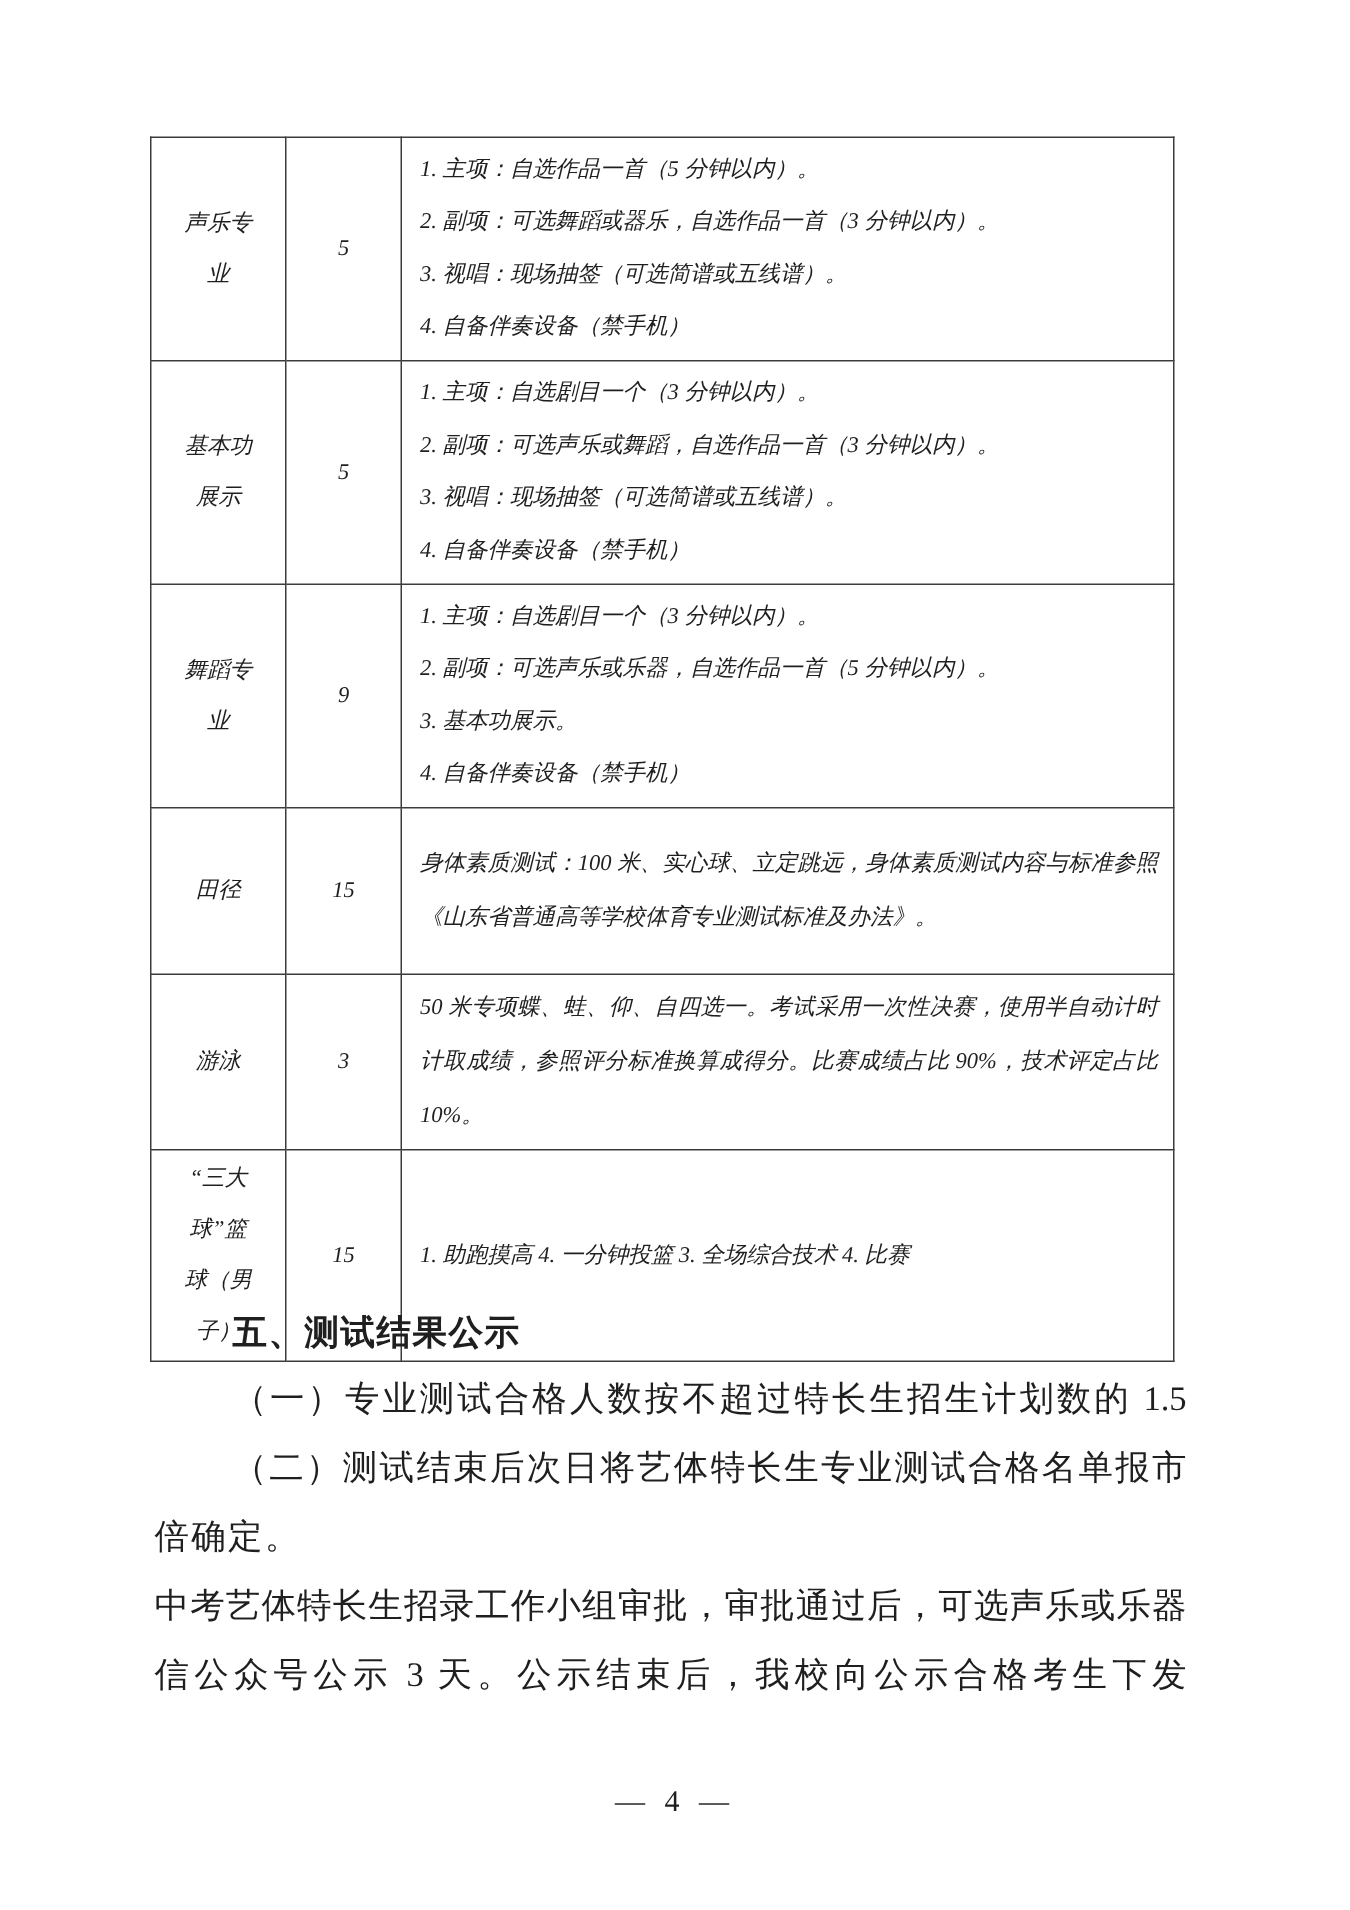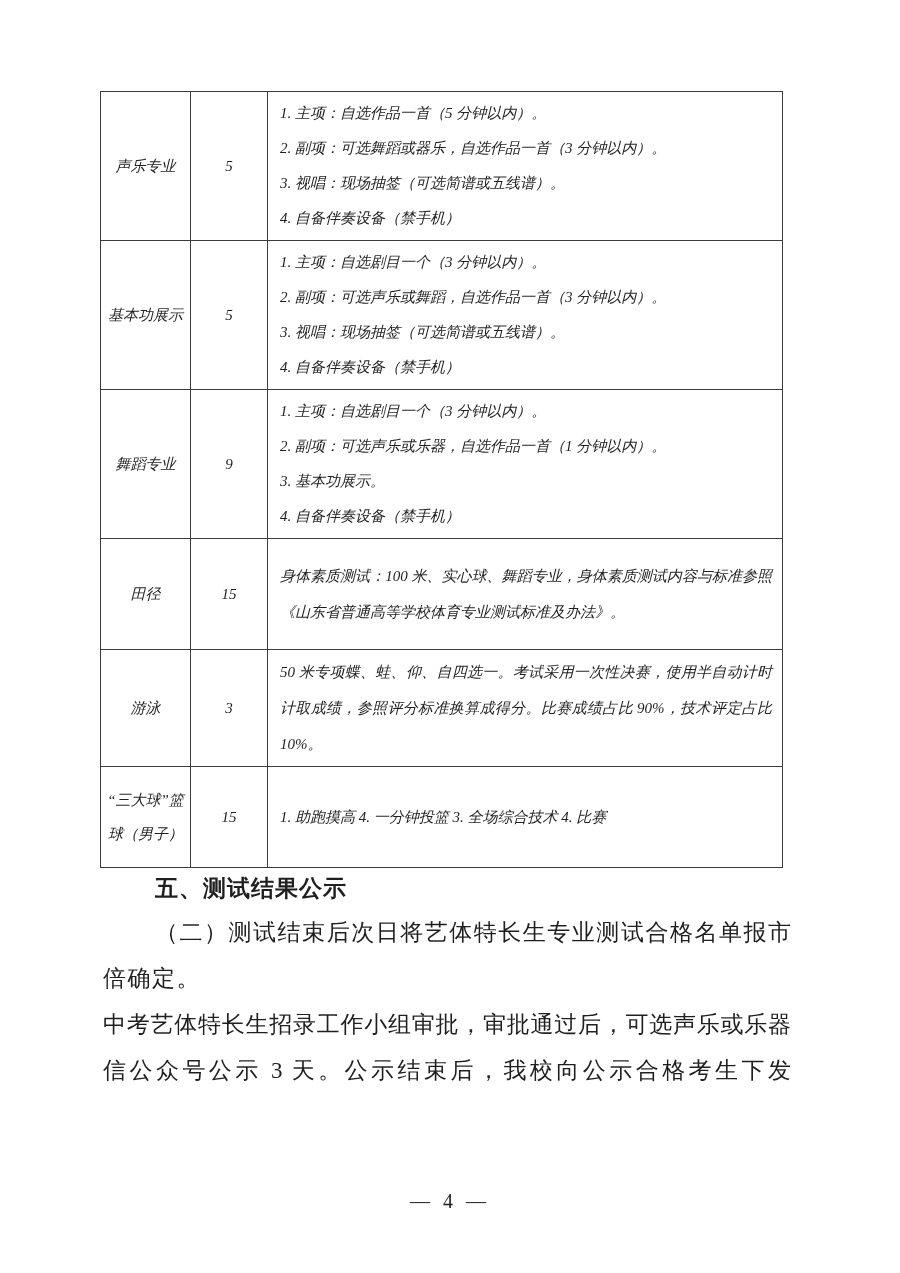--- a/index.html
+++ b/index.html
@@ -33,21 +33,21 @@
     padding: 2px 4px;
     font-style: italic;
   }
   .col-cat   { width: 90px;  }
   .col-quota { width: 77px;  }
   .col-items { width: 515px; }
 
   td.cat-cell {
     text-align: center;
     line-height: 34px;
-    padding: 2px 0;
+    padding: 2px 20px;
   }
   td.quota-cell {
     text-align: center;
     line-height: 24px;
   }
   td.items-cell {
     text-align: left;
     padding: 4px 10px 4px 12px;
   }
   .items-cell .item-line {
@@ -145,30 +145,30 @@
           <div class="item-line">2. 副项：可选声乐或舞蹈，自选作品一首（3 分钟以内）。</div>
           <div class="item-line">3. 视唱：现场抽签（可选简谱或五线谱）。</div>
           <div class="item-line">4. 自备伴奏设备（禁手机）</div>
         </td>
       </tr>
       <tr class="r3">
         <td class="cat-cell">舞蹈专业</td>
         <td class="quota-cell">9</td>
         <td class="items-cell">
           <div class="item-line">1. 主项：自选剧目一个（3 分钟以内）。</div>
-          <div class="item-line">2. 副项：可选声乐或乐器，自选作品一首（1 分钟以内）。</div>
+          <div class="item-line">2. 副项：可选声乐或乐器，自选作品一首（5 分钟以内）。</div>
           <div class="item-line">3. 基本功展示。</div>
           <div class="item-line">4. 自备伴奏设备（禁手机）</div>
         </td>
       </tr>
       <tr class="r4">
         <td class="cat-cell">田径</td>
         <td class="quota-cell">15</td>
         <td class="items-cell">
-          <div class="item-wrap">身体素质测试：100 米、实心球、舞蹈专业，身体素质测试内容与标准参照《山东省普通高等学校体育专业测试标准及办法》。</div>
+          <div class="item-wrap">身体素质测试：100 米、实心球、立定跳远，身体素质测试内容与标准参照《山东省普通高等学校体育专业测试标准及办法》。</div>
         </td>
       </tr>
       <tr class="r5">
         <td class="cat-cell">游泳</td>
         <td class="quota-cell">3</td>
         <td class="items-cell">
           <div class="item-wrap">50 米专项蝶、蛙、仰、自四选一。考试采用一次性决赛，使用半自动计时计取成绩，参照评分标准换算成得分。比赛成绩占比 90%，技术评定占比 10%。</div>
         </td>
       </tr>
       <tr class="r6">
@@ -176,20 +176,21 @@
         <td class="quota-cell">15</td>
         <td class="items-cell">
           <div class="item-line">1. 助跑摸高  4. 一分钟投篮  3. 全场综合技术  4. 比赛</div>
         </td>
       </tr>
     </tbody>
   </table>
 
   <div class="body-text">
     <div class="section-heading">五、测试结果公示</div>
+    <div class="body-line fill indent">（一）专业测试合格人数按不超过特长生招生计划数的 1.5</div>
     <div class="body-line fill indent">（二）测试结束后次日将艺体特长生专业测试合格名单报市</div>
     <div class="body-line">倍确定。</div>
     <div class="body-line fill">中考艺体特长生招录工作小组审批，审批通过后，可选声乐或乐器</div>
     <div class="body-line fill">信公众号公示 3 天。公示结束后，我校向公示合格考生下发</div>
   </div>
 
   <div class="footer">— 4 —</div>
 
 </div>
 

